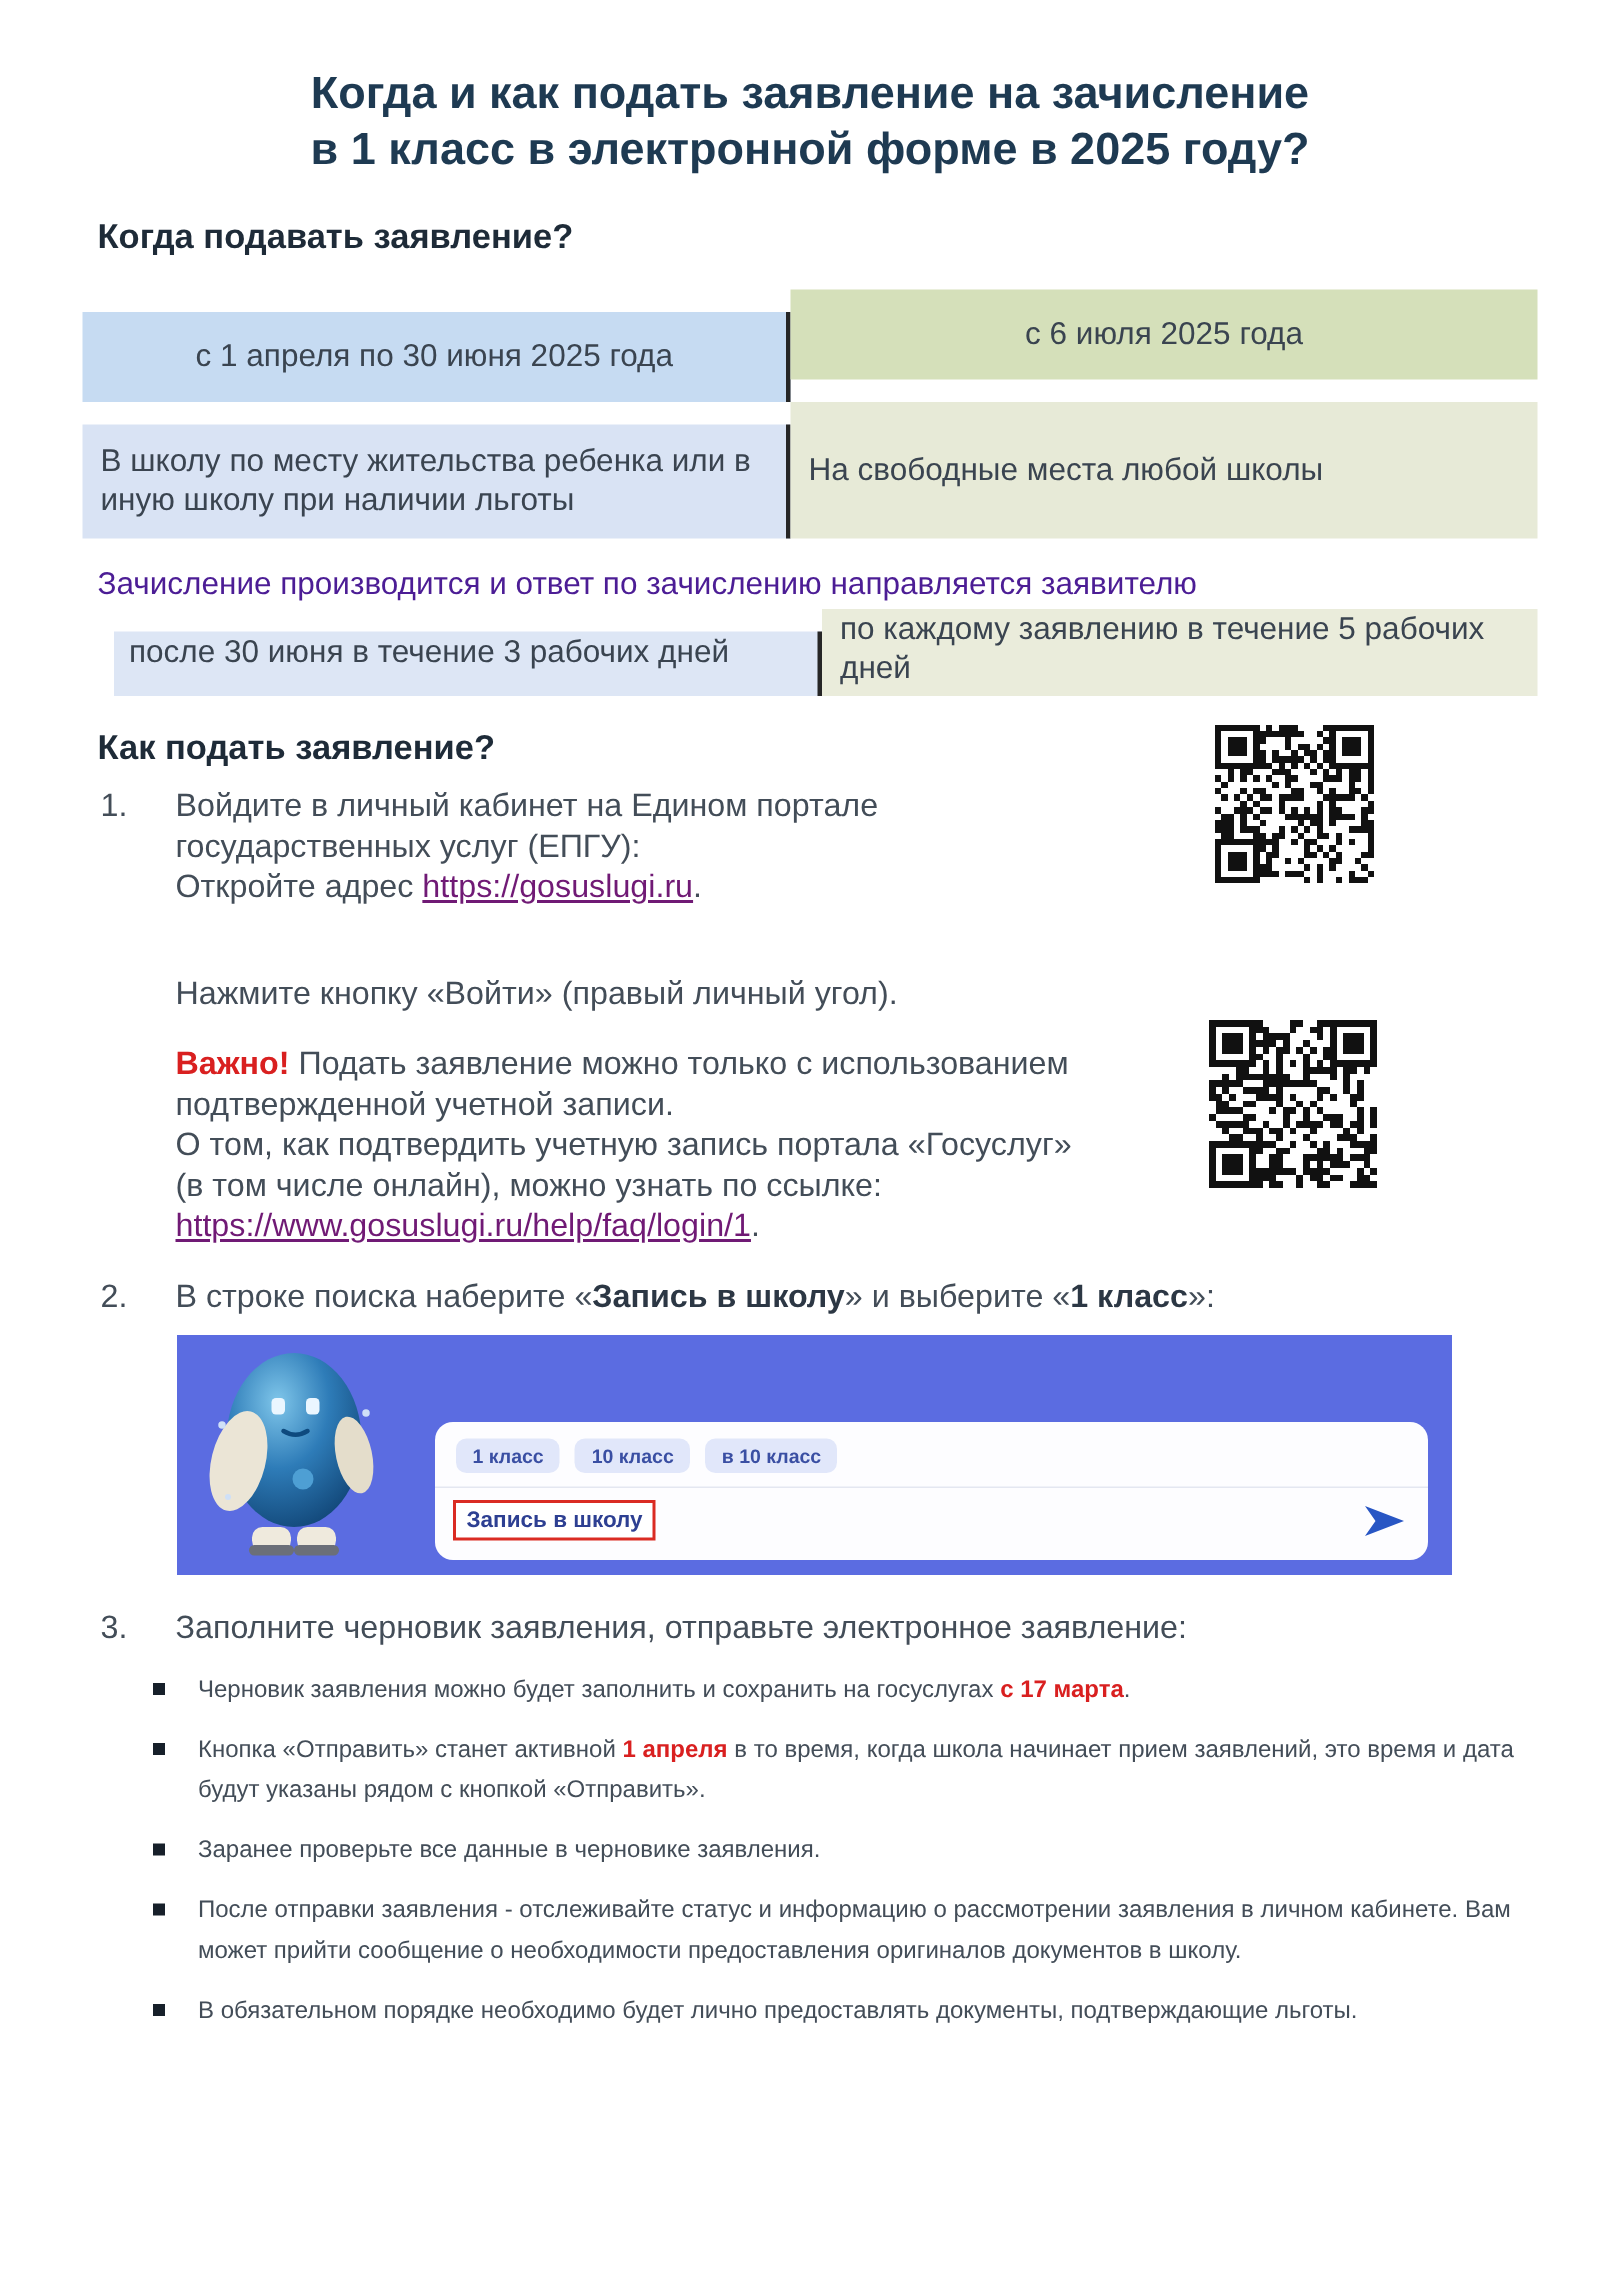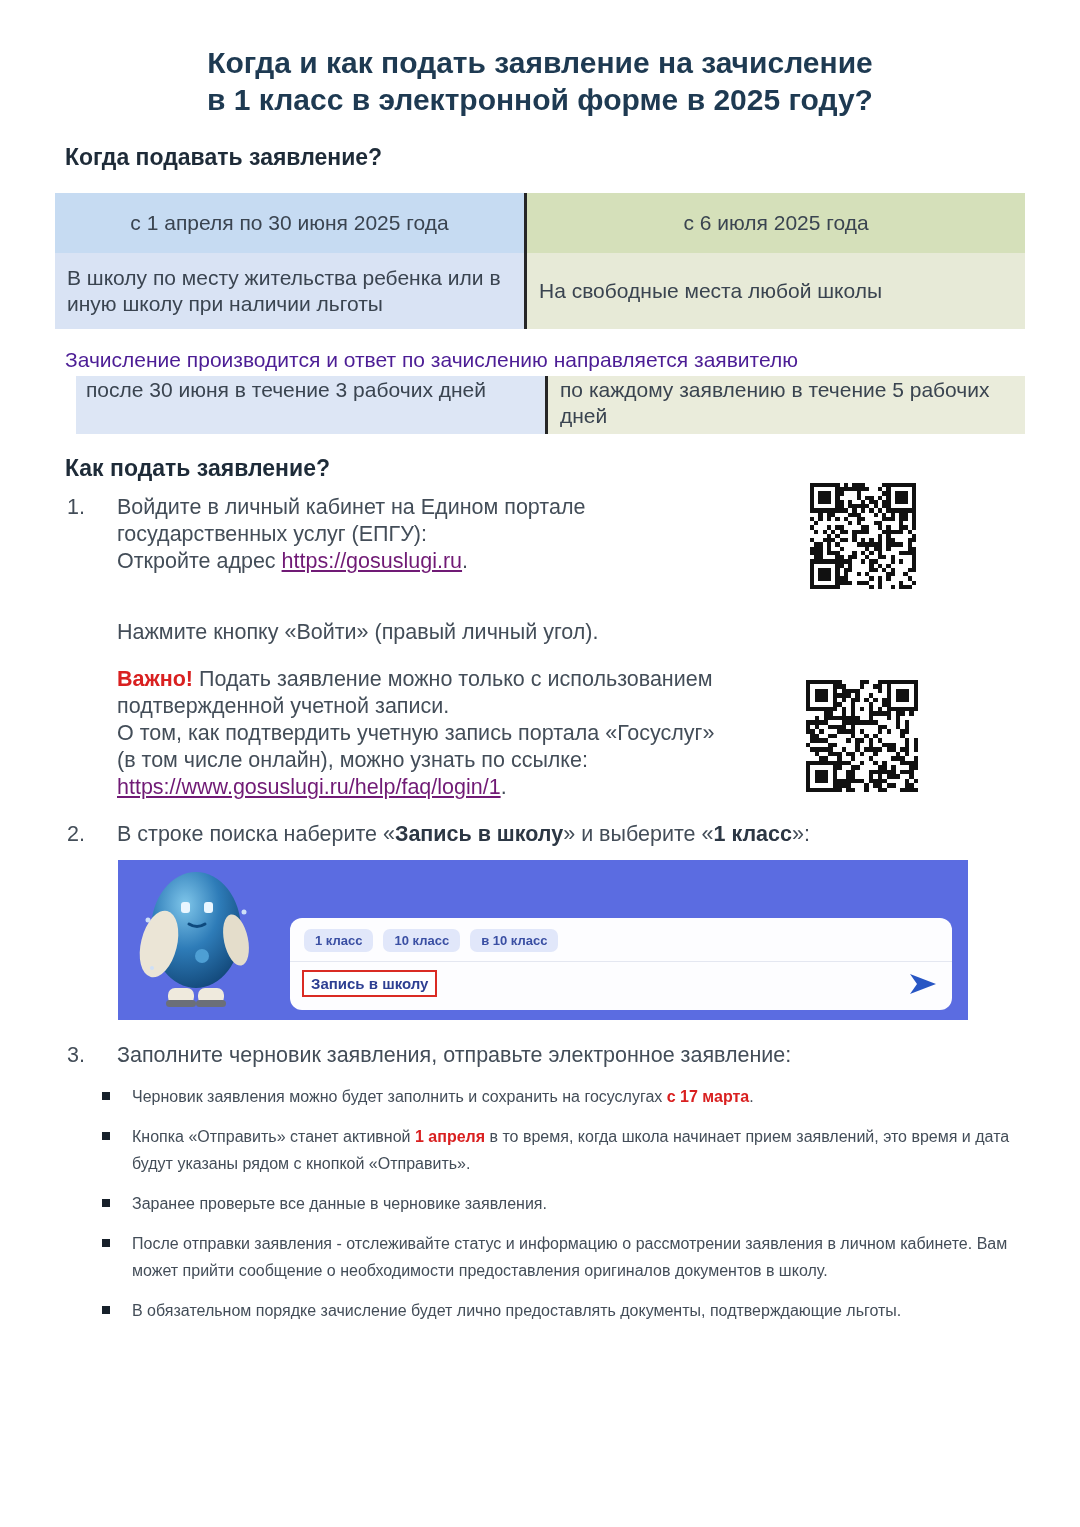--- a/index.html
+++ b/index.html
@@ -14,21 +14,21 @@
     font-size:30px; line-height:37px; font-weight:700; color:#1e3a52;
   }
   .h2{
     margin:25px 0 0 65px; font-size:23px; line-height:28px;
     font-weight:700; color:#1e2b38;
   }
   
   .tbl{ margin:22px 55px 0 55px; }
   .tbl-row{ display:flex; }
   .cell{ font-size:21px; line-height:26px; color:#3a4450; }
-  .cell-l{ width:472px; border-right:3px solid #262626; box-sizing:border-box; }
+  .cell-l{ width:472px; border-right:3px solid #262626; box-sizing:border-box;margin-top:15px; }
   .cell-r{ flex:1; }
   .hdr{ display:flex; align-items:center; justify-content:center; height:60px; text-align:center; }
   .hdr.cell-l{ background:#c6dbf2; }
   .hdr.cell-r{ background:#d5e0ba; }
   .bdy{ padding:6px 12px; box-sizing:border-box; display:flex; align-items:center; min-height:76px; }
   .bdy.cell-l{ background:#d9e3f4; }
   .bdy.cell-r{ background:#e7ead7; }
   
   .note-line{ margin:17px 0 0 65px; font-size:21px; line-height:27px; color:#4c1d95; }
   .strip{ display:flex; margin:3px 55px 0 55px;padding-left:21px; }
@@ -847,17 +847,17 @@
     <div class="bullet">
       <span class="sq"></span>
       <span>Заранее проверьте все данные в черновике заявления.</span>
     </div>
     <div class="bullet">
       <span class="sq"></span>
       <span>После отправки заявления - отслеживайте статус и информацию о рассмотрении заявления в личном кабинете. Вам может прийти сообщение о необходимости предоставления оригиналов документов в школу.</span>
     </div>
     <div class="bullet">
       <span class="sq"></span>
-      <span>В обязательном порядке зачисление будет лично предоставлять документы, подтверждающие льготы.</span>
+      <span>В обязательном порядке необходимо будет лично предоставлять документы, подтверждающие льготы.</span>
     </div>
   </div>
 
 </div>
 
 </body></html>

